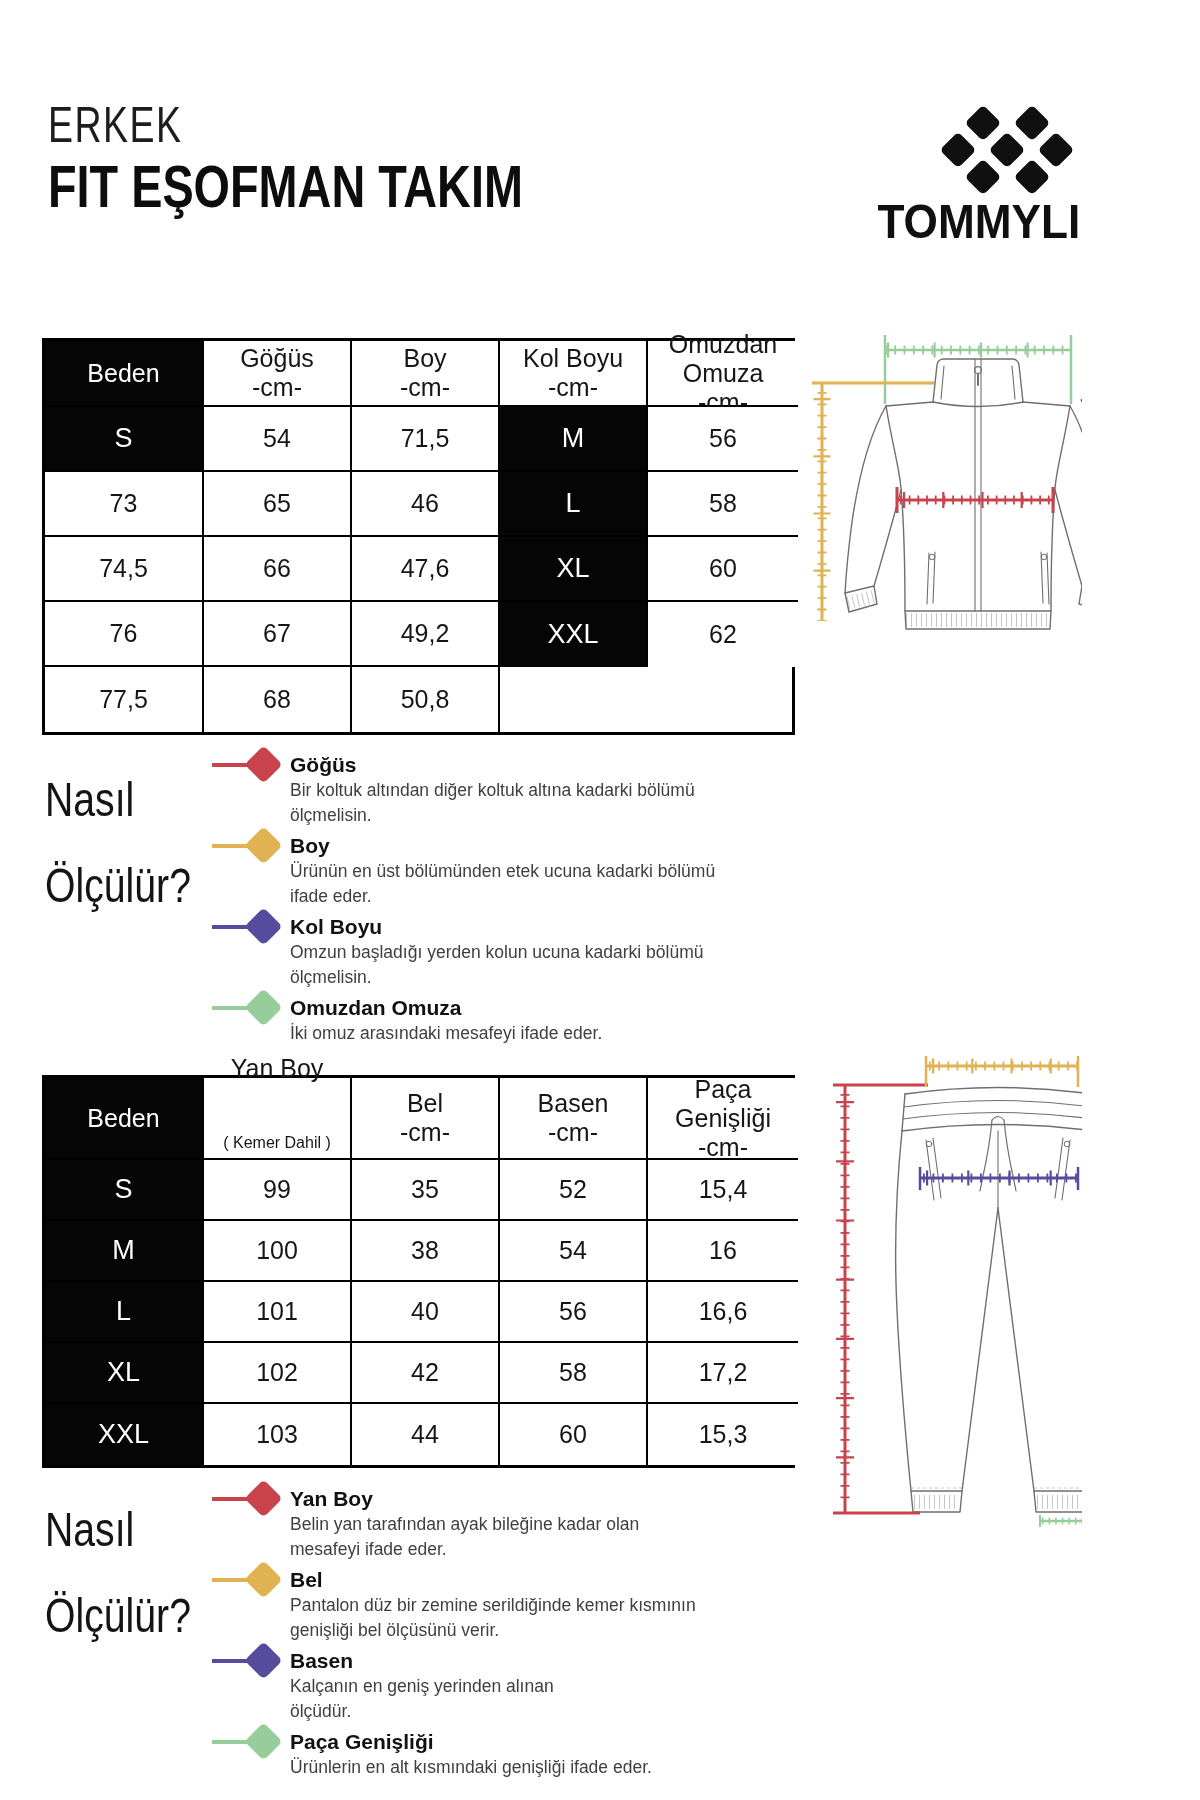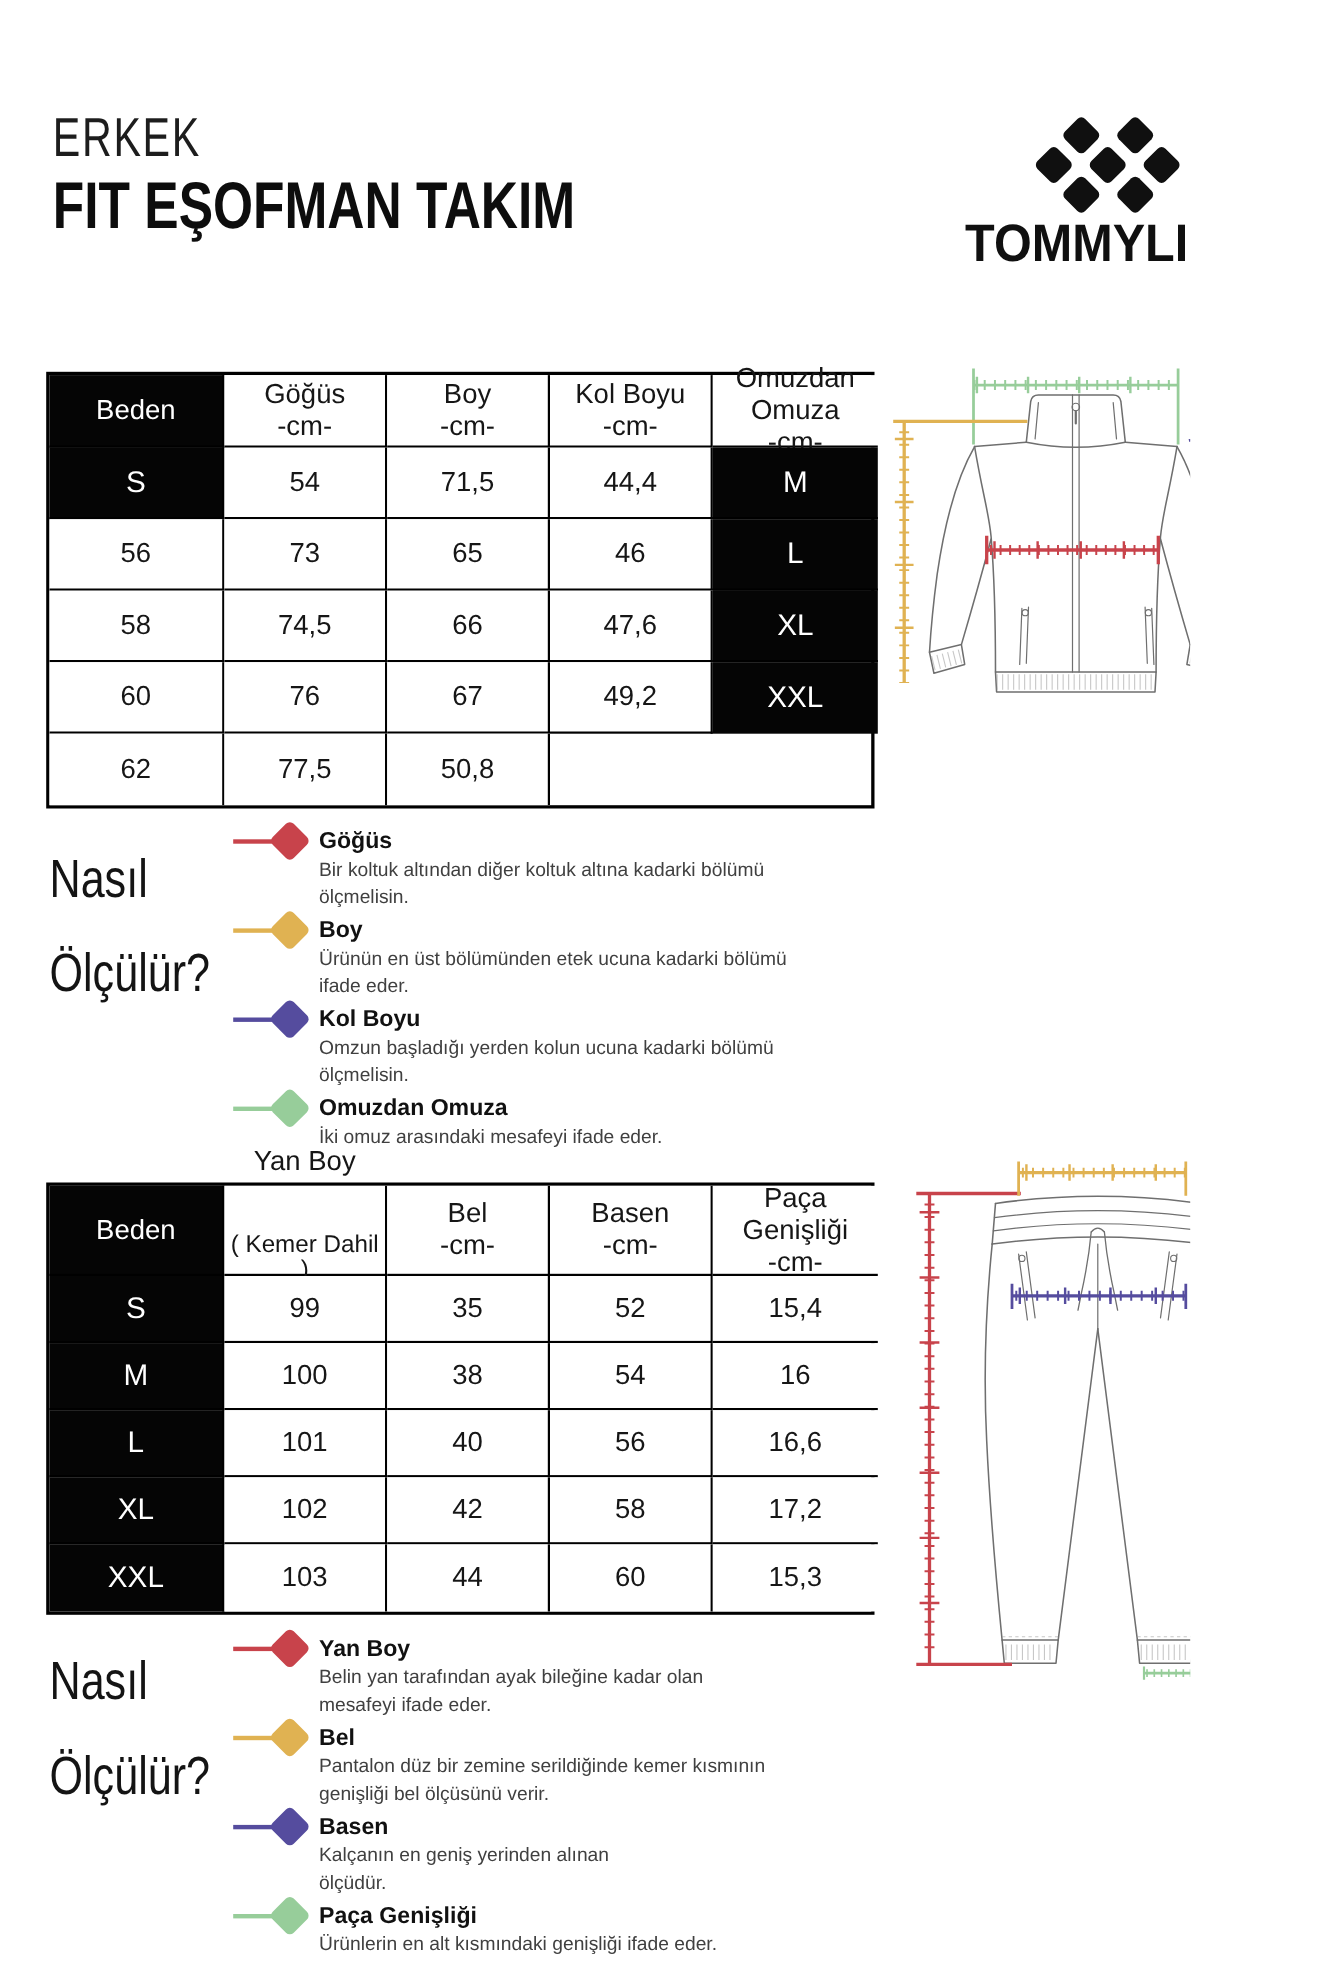--- a/index.html
+++ b/index.html
@@ -22,21 +22,21 @@
   .size-table{position:absolute;left:42px;width:753px;display:grid;
               grid-template-columns:159px 148px 148px 148px 150px;
               border:3px solid #000;box-sizing:border-box;background:#fff;}
   .size-table .cell{border-right:2px solid #000;border-bottom:2px solid #000;
               display:flex;flex-direction:column;align-items:center;justify-content:center;
               font-size:25px;line-height:29px;text-align:center;background:#fff;color:#161616;}
   .size-table .cell:nth-child(5n){border-right:none;}
   .size-table .cell.last-row{border-bottom:none;}
   .size-table .cell.dark{background:#050505;color:#fff;border-right-color:#000;align-items:center;}
   .size-table .hl{display:block;}
-  .size-table .hl.small{font-size:22px;line-height:23px;margin-top:48px;}
+  .size-table .hl.small{font-size:16px;line-height:23px;margin-top:48px;}
   .size-table .size-cell{font-size:27px;}
   #jacket-table{top:338px;grid-template-rows:66px repeat(5,65px);}
   #pants-table{top:1075px;grid-template-rows:82px repeat(5,61px);}
 
   
   .howto{position:absolute;left:45px;font-size:49px;font-weight:400;line-height:86px;
          transform:scaleX(.8);transform-origin:0 0;color:#141414;white-space:nowrap;}
   #howto1{top:756px;}
   #howto2{top:1486px;}
 
@@ -93,21 +93,20 @@
       </div>
     <div class="cell">
         <span class="hl">Omuzdan</span>
         <span class="hl">Omuza</span>
         <span class="hl">-cm-</span>
       </div>
 
     <div class="cell dark size-cell">S</div>
     <div class="cell">54</div>
     <div class="cell">71,5</div>
-    <div class="cell">44,4</div>
 
     <div class="cell dark size-cell">M</div>
     <div class="cell">56</div>
     <div class="cell">73</div>
     <div class="cell">65</div>
     <div class="cell">46</div>
 
     <div class="cell dark size-cell">L</div>
     <div class="cell">58</div>
     <div class="cell">74,5</div>
@@ -116,20 +115,21 @@
 
     <div class="cell dark size-cell">XL</div>
     <div class="cell">60</div>
     <div class="cell">76</div>
     <div class="cell">67</div>
     <div class="cell">49,2</div>
 
     <div class="cell dark size-cell last-row">XXL</div>
     <div class="cell last-row">62</div>
     <div class="cell last-row">77,5</div>
+    <div class="cell last-row">68</div>
     <div class="cell last-row">50,8</div>
   </div>
 
   <svg style="left:800px;top:330px" width="385" height="340" viewBox="800 330 385 340">
     <g stroke="#6f6f6f" stroke-width="1.4" fill="none" stroke-linejoin="round" stroke-linecap="round">
       <path d="M933,402 L937,365 Q938,359 944,359 L1012,359 Q1018,359 1019,365 L1023,402"></path>
       <path d="M933,402 Q978,411 1023,402"></path>
       <path d="M941,399 L944,366 M1012,366 L1015,399" stroke-width="1.1"></path>
       <path d="M975,359 L975,611 M981,359 L981,611" stroke-width="1.1"></path>
       <circle cx="978" cy="370" r="3.4" stroke-width="1.1"></circle>

